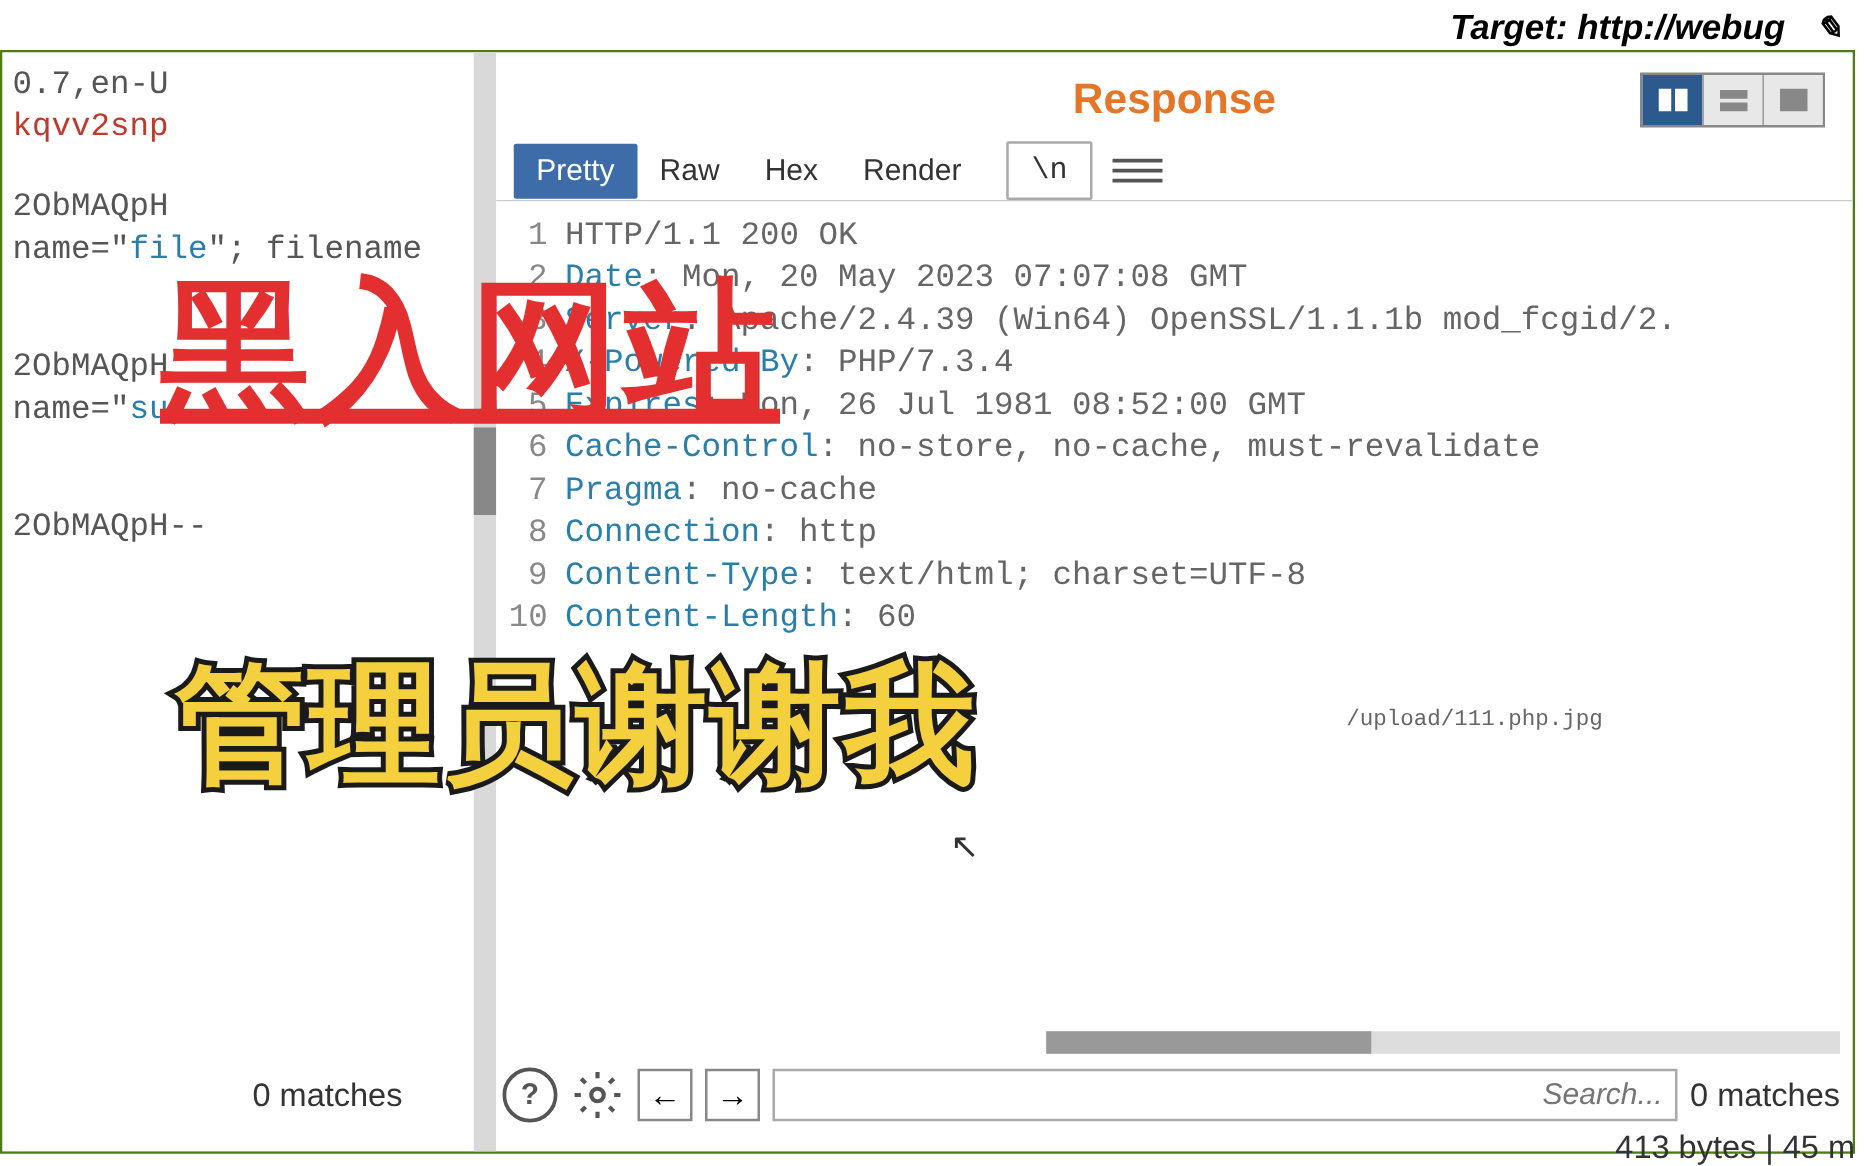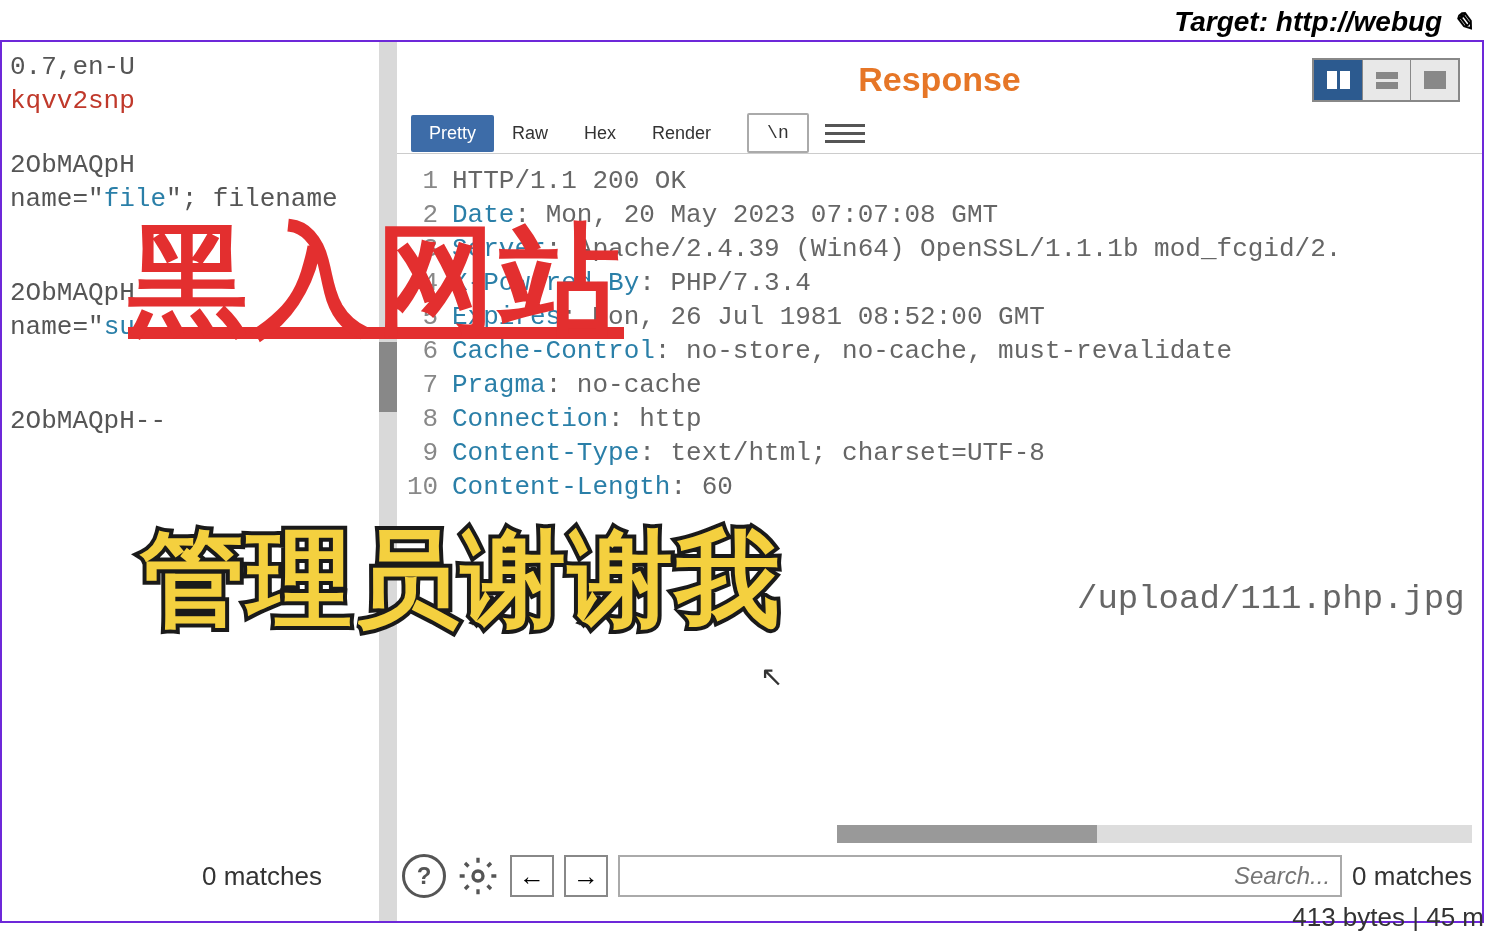--- a/index.html
+++ b/index.html
@@ -1,36 +1,36 @@
 <!DOCTYPE html>
 <html><head>
 <meta charset="utf-8">
 <style>
 * { box-sizing: border-box; margin: 0; padding: 0; }
 body { font-family: Arial, sans-serif; background: #fff; width: 1494px; height: 933px; position: relative; overflow: hidden; }
 
-.top-bar { position: absolute; top: 6px; right: 20px; font-size: 28px; font-weight: bold; color: #000; font-style: italic; display: flex; align-items: center; gap: 10px; }
+.top-bar { position: absolute; top: 6px; right: 20px; font-size: 28px; font-weight: bold; color: #000; font-style: italic; display: flex; align-items: center; gap: 24px; }
 .top-bar .pencil { font-size: 26px; }
 
-.main-frame { position: absolute; top: 40px; left: 0; right: 10px; bottom: 10px; border: 2px solid #6d28d9; background: #fff; }
+.main-frame { position: absolute; top: 40px; left: 0; right: 10px; bottom: 10px; border: 2px solid #4d7c0f; background: #fff; }
 
 .left-pane { position: absolute; left: 0; top: 0; width: 395px; bottom: 0; background: #fff; padding: 10px 0 0 0; font-family: "Courier New", monospace; font-size: 26px; color: #555; }
 .left-pane .line { white-space: nowrap; padding-left: 8px; margin-bottom: 4px; }
 .left-pane .red { color: #c0392b; }
 .left-pane .blue { color: #2a7fa8; }
 .left-pane .gap { height: 30px; }
 .left-pane .gutter { position: absolute; right: 0; top: 0; width: 18px; height: 100%; background: #d9d9d9; }
 .left-pane .gutter .thumb { position: absolute; top: 300px; width: 100%; height: 70px; background: #888; }
 
 .right-pane { position: absolute; left: 395px; right: 0; top: 0; bottom: 0; background: #fff; }
 
 .resp-header { font-size: 34px; font-weight: bold; color: #e67627; padding: 18px 26px 14px 26px; text-align: center; }
 
 .tabs-row { display: flex; align-items: center; gap: 0; padding-left: 14px; border-bottom: 1px solid #ccc; margin-bottom: 4px; }
-.tabs-row .tab { font-size: 18px; padding: 8px 18px; color: #333; cursor: pointer; }
+.tabs-row .tab { font-size: 24px; padding: 8px 18px; color: #333; cursor: pointer; }
 .tabs-row .tab.active { background: #3d6ca8; color: #fff; border-radius: 2px; }
 .tabs-row .tab.special { font-family: "Courier New", monospace; border: 2px solid #aaa; border-radius: 2px; margin-left: 18px; }
 .tabs-row .hamb { width: 40px; height: 36px; display: flex; flex-direction: column; justify-content: center; gap: 5px; margin-left: 16px; cursor: pointer; }
 .tabs-row .hamb span { height: 3px; background: #555; display: block; }
 
 .view-buttons { position: absolute; top: 16px; right: 22px; display: flex; border: 2px solid #888; }
 .view-buttons .vb { width: 48px; height: 40px; background: #e8e8e8; display: flex; align-items: center; justify-content: center; border-left: 1px solid #888; }
 .view-buttons .vb:first-child { border-left: none; }
 .view-buttons .vb.active { background: #2c5a8f; }
 .vb .split { display: flex; gap: 3px; }
@@ -163,21 +163,21 @@
         </div>
         <div class="code-line">
           <span class="lnum">9</span>
           <span class="ltext"><span class="kw">Content-Type</span><span>: text/html; charset=UTF-8</span></span>
         </div>
         <div class="code-line">
           <span class="lnum">10</span>
           <span class="ltext"><span class="kw">Content-Length</span><span>: 60</span></span>
         </div>
       </div>
-    <div style="font-family:'Courier New',monospace;font-size:34px;color:#666;padding-left:680px;margin-top:70px;">/upload/111.php.jpg</div>
+    <div style="font-family:'Courier New',monospace;font-size:18px;color:#666;padding-left:680px;margin-top:49px;">/upload/111.php.jpg</div>
 
     <div class="scroll-h">
         <div class="thumb"></div>
       </div>
   </div>
 
   <div class="bottom-bar">
     <div class="matches-left">0 matches</div>
     <div class="bottom-right">
       <div class="circ-btn">?</div>

